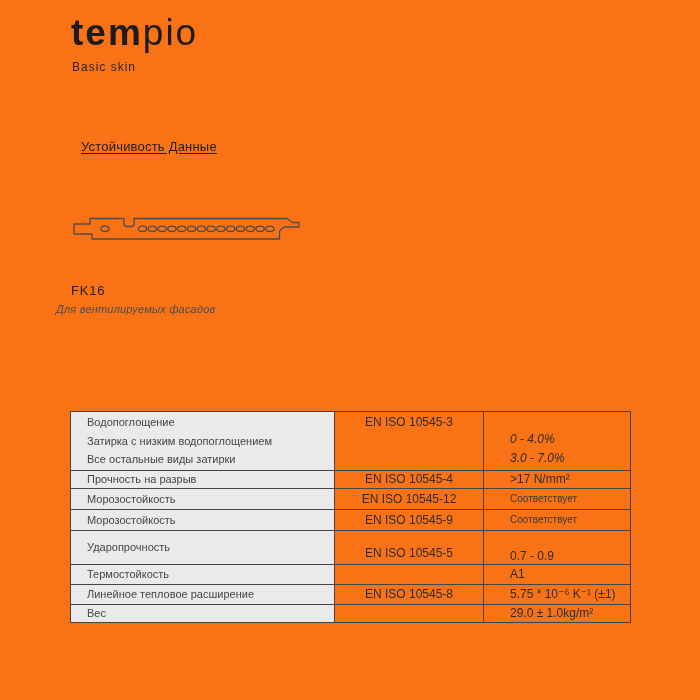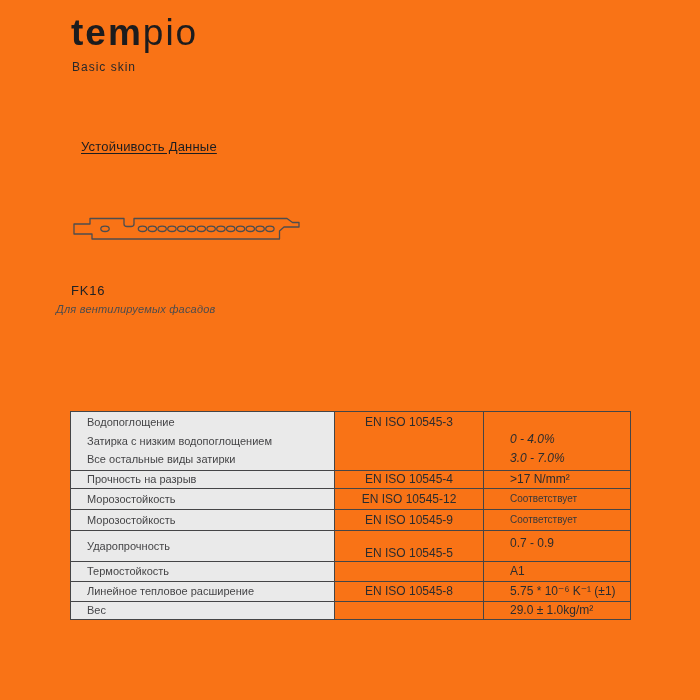--- a/index.html
+++ b/index.html
@@ -42,21 +42,21 @@
   td.lc{background:#eaeaea;padding-left:16px;font-size:11px;color:#454547;}
   td.sc{text-align:center;font-size:12px;color:#2c2c2e;}
   td.vc{padding-left:26px;font-size:12px;color:#2c2c2e;}
   tr.small-val td.vc{font-size:10px;color:#39393b;}
 
   tr.r1 td.lc div{line-height:18.5px;}
   tr.r1 td.sc{vertical-align:top;padding-top:3px;}
   tr.r1 td.vc{vertical-align:bottom;padding-bottom:2px;font-style:italic;}
   tr.r1 td.vc div{line-height:19px;}
   tr.r5 td.sc{vertical-align:top;padding-top:15px;}
-  tr.r5 td.vc{vertical-align:top;padding-top:5px;}
+  tr.r5 td.vc{vertical-align:top;padding-top:18px;}
 </style>
 </head>
 <body>
 
 <div class="page">
 
   <div class="logo">
     <span class="bold">tem</span><span class="light">pio</span>
   </div>
   <div class="subtitle">Basic skin</div>

